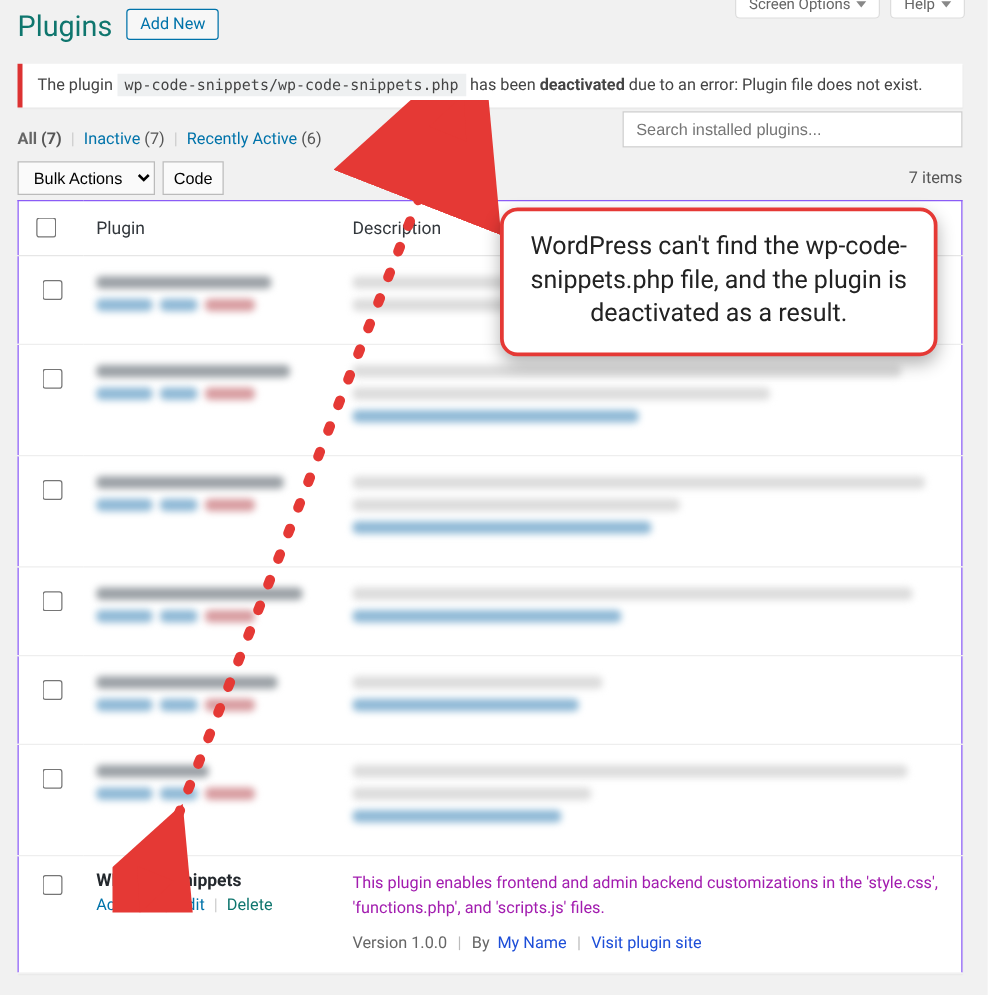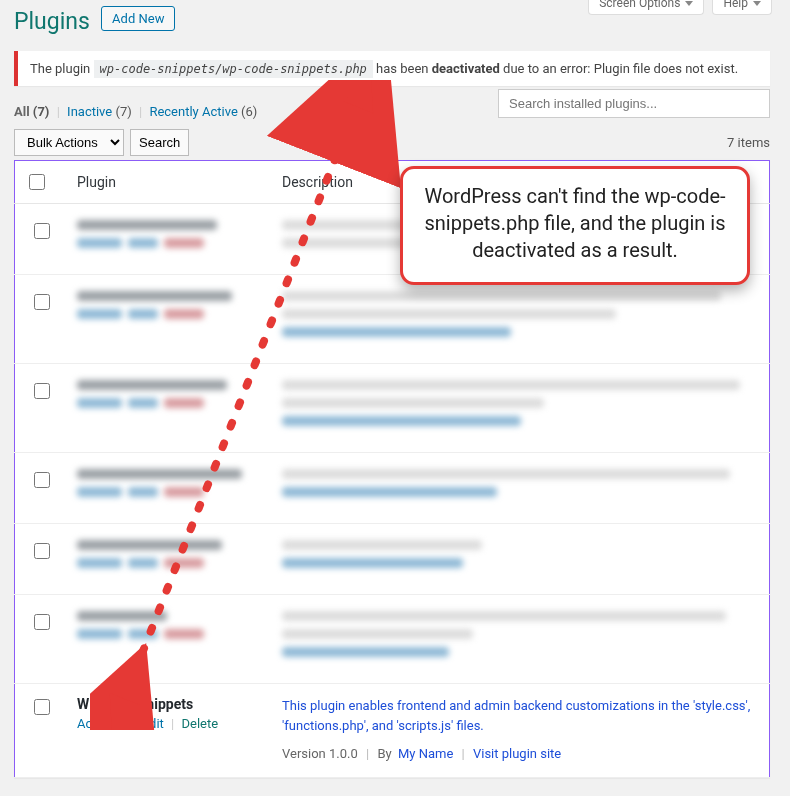--- a/index.html
+++ b/index.html
@@ -67,21 +67,20 @@
     padding: 10px 12px;
     margin: 0 0 18px 0;
     font-size: 13px;
     color:#444;
   }
   .notice code {
     background: #eef0f1;
     padding: 2px 6px;
     font-family: Consolas, Monaco, monospace;
     font-size: 12px;
-    font-style: italic;
   }
   .subsubsub {
     font-size: 13px;
     color: #666;
     margin: 8px 0 10px 0;
   }
   .subsubsub .lnk { color: #0073aa; text-decoration: none; }
   .subsubsub .sep { color: #ccc; padding: 0 4px; }
   .subsubsub .count { color:#555; }
   .search-box {
@@ -139,21 +138,21 @@
   .col-cb { width: 32px; text-align:center; }
   .col-name { width: 185px; }
   .plugin-name-cell strong { font-size: 14px; color:#23282d; }
   .row-actions {
     margin-top: 4px;
     font-size: 13px;
   }
   .row-actions a { color:#0073aa; text-decoration:none; }
   .row-actions .sep { color:#ccc; padding: 0 4px; }
   .row-actions .del { color:#0f766e; }
-  .desc { color:#1d4ed8; font-size:13px; line-height:1.55; }
+  .desc { color:#a21caf; font-size:13px; line-height:1.55; }
   .meta { color:#666; margin-top:10px; font-size:13px; }
   .meta a { color:#1d4ed8; text-decoration:none; }
   .meta .sep { padding: 0 5px; color:#bbb; }
   .blur-line {
     height: 10px;
     border-radius: 4px;
     background: #dcdcdc;
     filter: blur(3px);
     margin-bottom: 8px;
   }
@@ -229,21 +228,21 @@
 
   <div class="search-box">
     <input type="text" placeholder="Search installed plugins..." style="">
   </div>
 
   <div class="tablenav-top">
     <div class="bulk">
       <select>
         <option>Bulk Actions</option>
       </select>
-      <button class="apply">Search</button>
+      <button class="apply">Code</button>
     </div>
     <div class="items-count">7 items</div>
   </div>
 
   <table class="plugins">
     <thead>
       <tr>
         <th class="col-cb"><input type="checkbox" style=""></th>
         <th class="col-name">Plugin</th>
         <th>Description</th>

